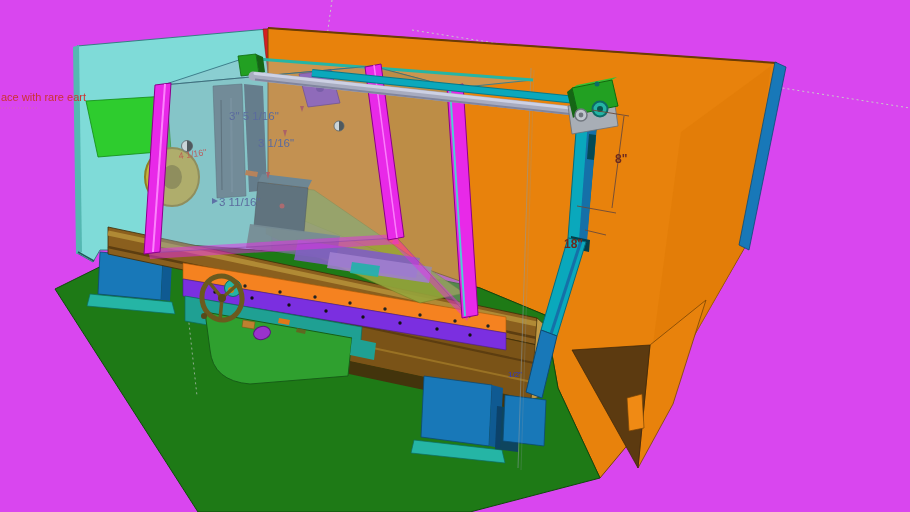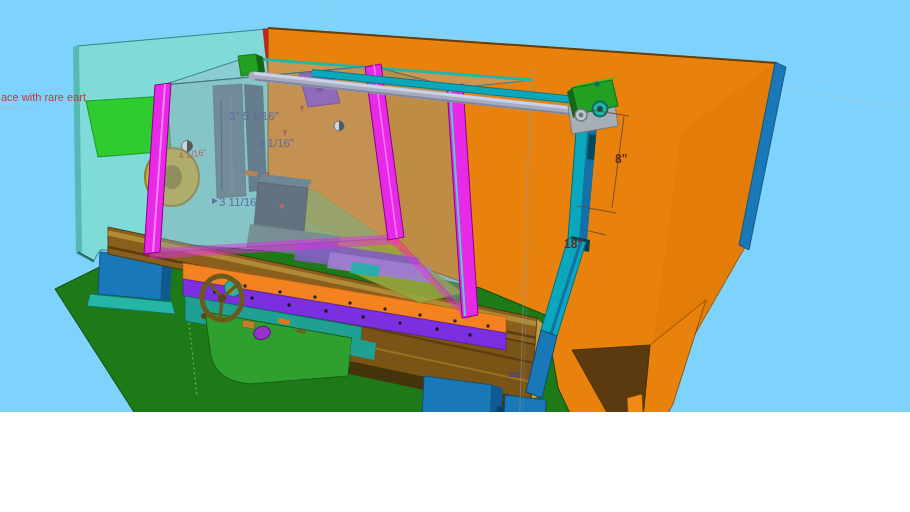--- a/index.html
+++ b/index.html
@@ -1,16 +1,16 @@
 <!DOCTYPE html>
 <html style="--wall_orange: #E8820C; --cyan_wall: #7FDBD8; --green_plate: #2ECC2E; --floor_green: #1E7A16; --apron_green: #2FA02F; --magenta: #E829E8; --strip_orange: #F58220; --strip_purple: #7B2FE0; --pedestal_blue: #1878B8; --base_teal: #25B5A5; --arm_teal: #0AA8BC; --clamp_green: #22A022; --bed_brown: #8A5F1E; --rod_gray: #A8ACC0; --red_strip: #D42020; --chuck_yellow: #C7B23A; --note_red: #CC3333; --dim_blue: #5B6B9E; --dim_dark: #6B2A1F;"><head>
 <meta charset="utf-8">
 <style>
   html,body{margin:0;padding:0;background:#ffffff;}
-  .vp{position:relative;width:910px;height:412px;overflow:hidden;background:#7dd3fc;}
+  .vp{position:relative;width:910px;height:512px;overflow:hidden;background:#d946ef;}
   svg{display:block;}
   svg text{font-family:"Liberation Sans","DejaVu Sans",sans-serif;}
   .c-cyan{fill:var(--cyan_wall);}
   .c-greenplate{fill:var(--green_plate);}
   .c-orange{fill:var(--wall_orange);}
   .c-floor{fill:var(--floor_green);}
   .c-pblue{fill:var(--pedestal_blue);}
   .c-teal{fill:var(--base_teal);}
   .c-sorange{fill:var(--strip_orange);}
   .c-spurple{fill:var(--strip_purple);}

